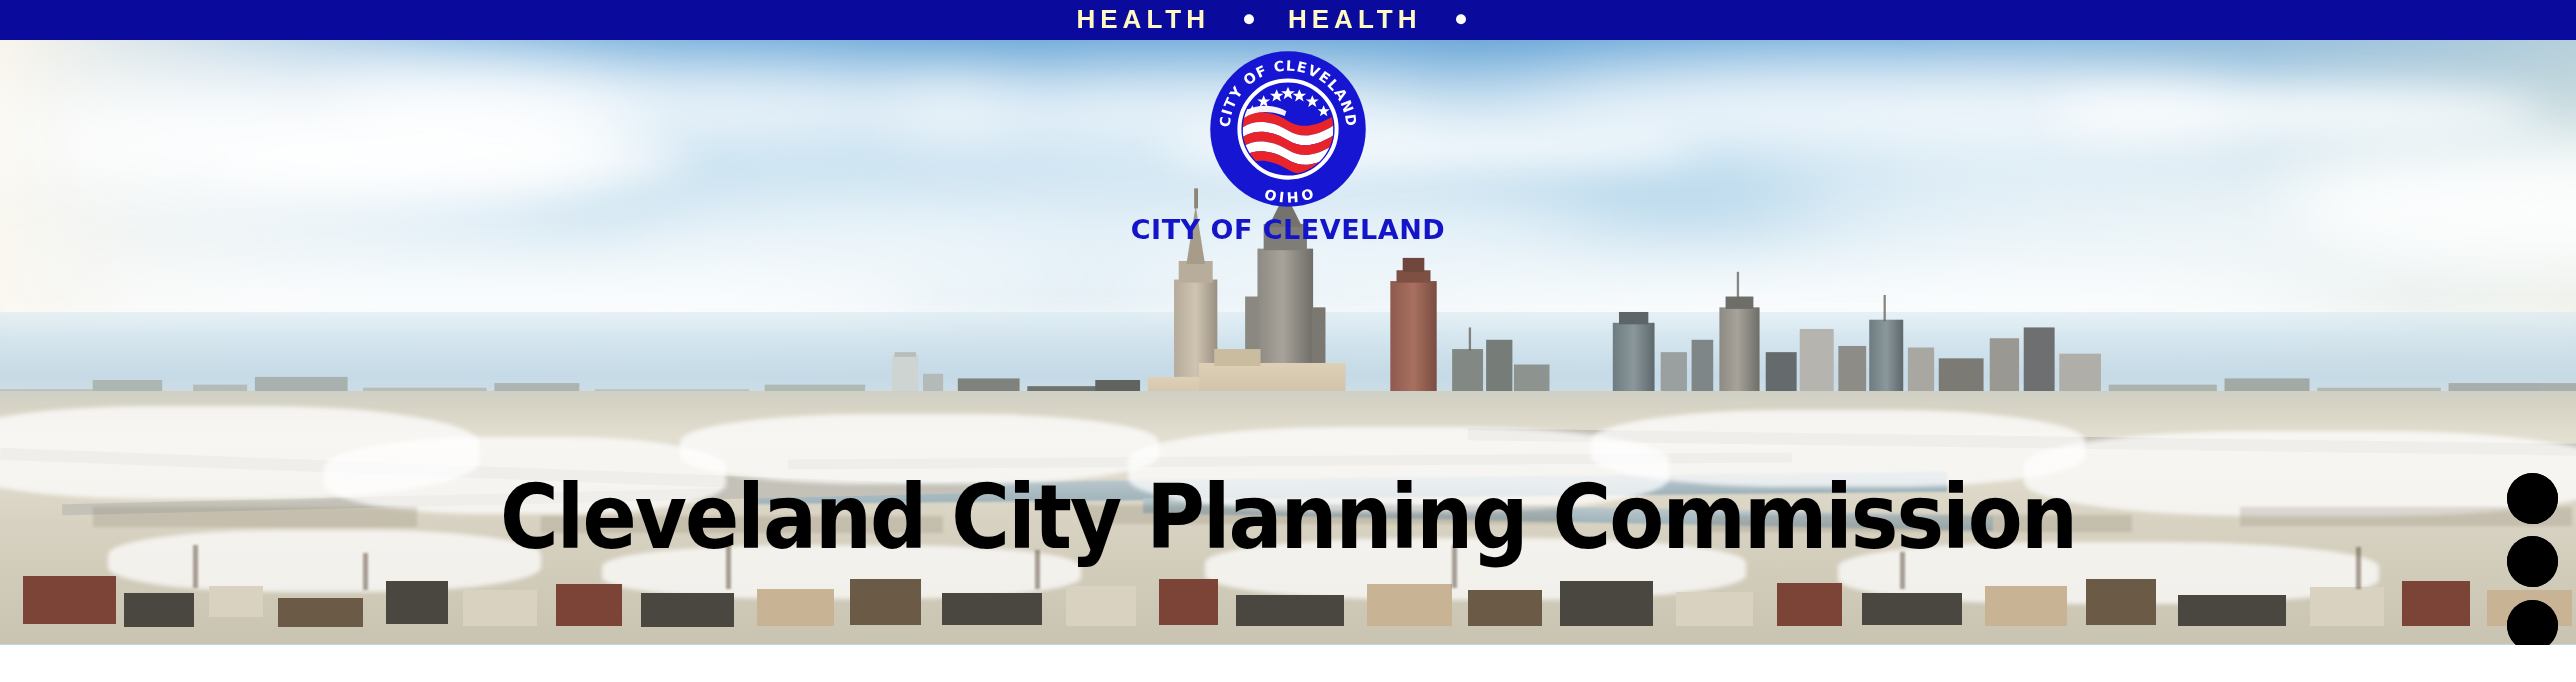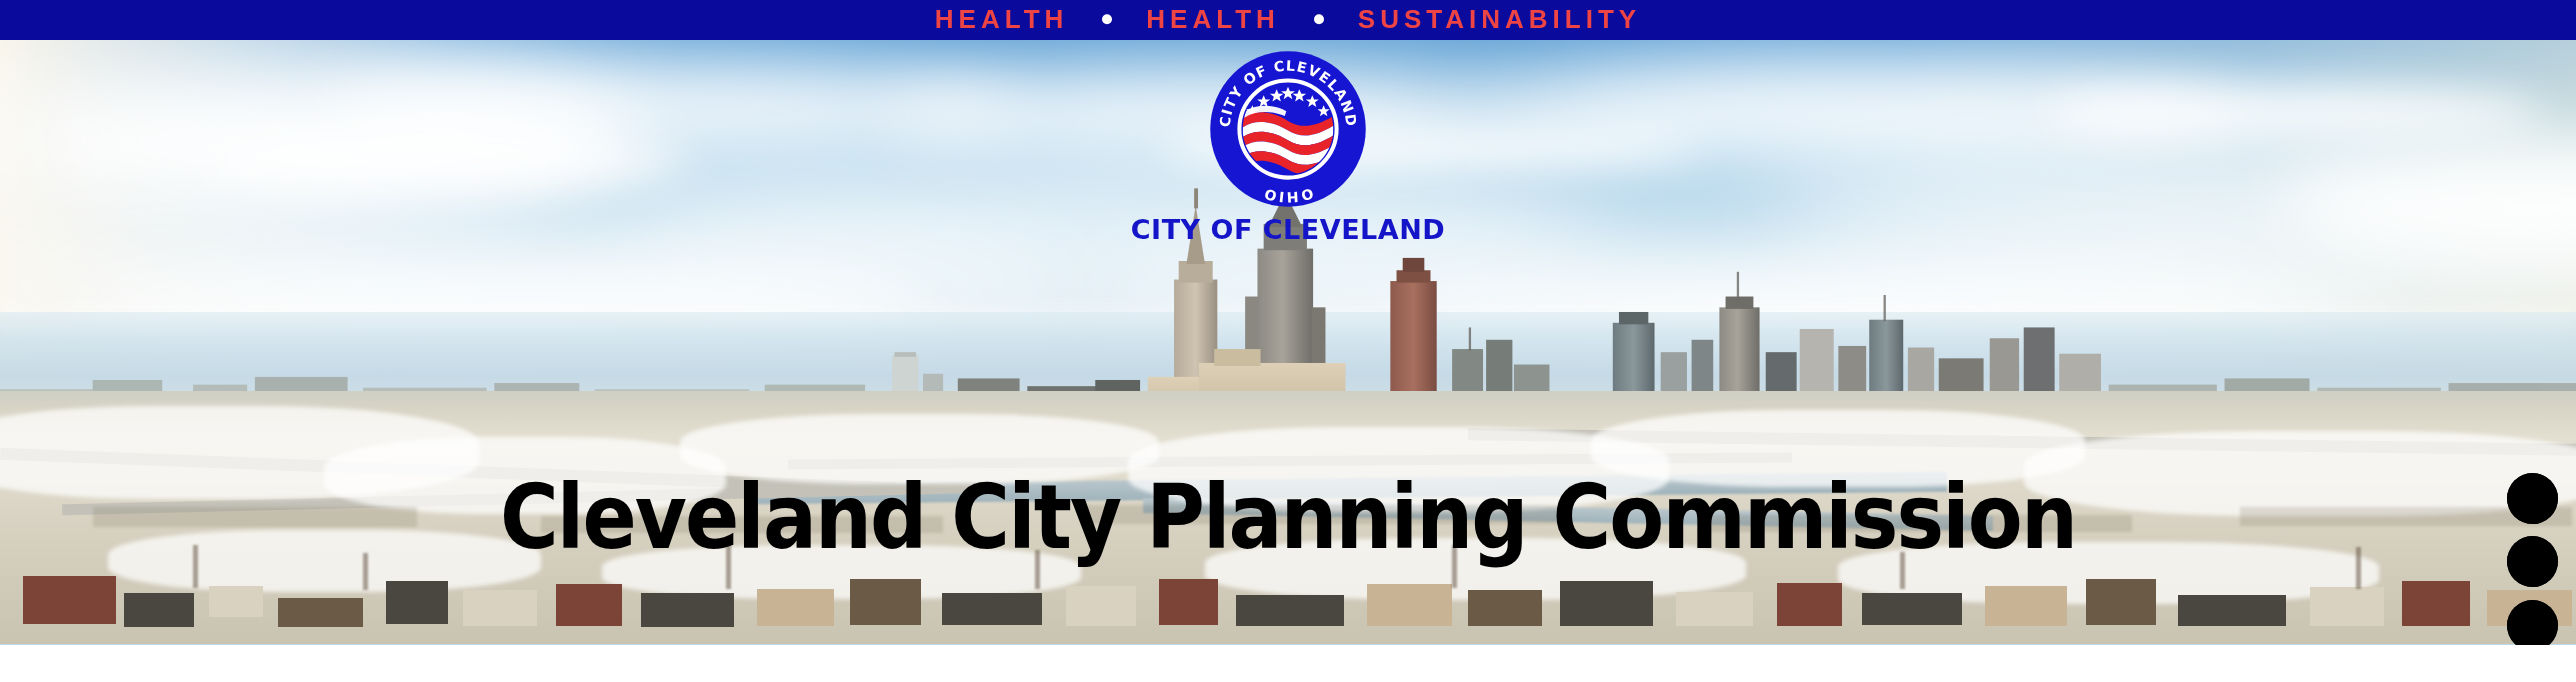--- a/index.html
+++ b/index.html
@@ -37,21 +37,21 @@
   }
   #tagline-inner {
     display: flex;
     align-items: center;
     justify-content: center;
     gap: 0;
     white-space: nowrap;
     transform: translateY(-0.8px);
   }
   .tagline-word {
-    color: #ef4444;
+    color: #fef9c3;
     font-family: "Liberation Sans", sans-serif;
     font-weight: bold;
     font-size: 26px;
     letter-spacing: 5px;
     line-height: 1;
   }
   .tagline-dot {
     width: 10px;
     height: 10px;
     border-radius: 50%;
@@ -288,21 +288,20 @@
 <body>
 
 <div id="page">
 
   <div id="tagline-bar">
     <div id="tagline-inner">
       <span class="tagline-word">HEALTH</span>
       <span class="tagline-dot"></span>
       <span class="tagline-word">HEALTH</span>
       <span class="tagline-dot"></span>
-      <span class="tagline-word">SUSTAINABILITY</span>
     </div>
   </div>
 
   <div id="hero">
 
     <div id="sky"></div>
 
     <div class="cloud veil" style="left:-154px; top:7.7px;   width:772px; height:178px;"></div>
     <div class="cloud soft" style="left:46px;  top:46px;    width:587px;  height:116px;"></div>
     <div class="cloud" style="left:201px; top:93px;   width:494px;  height:54px;"></div>

